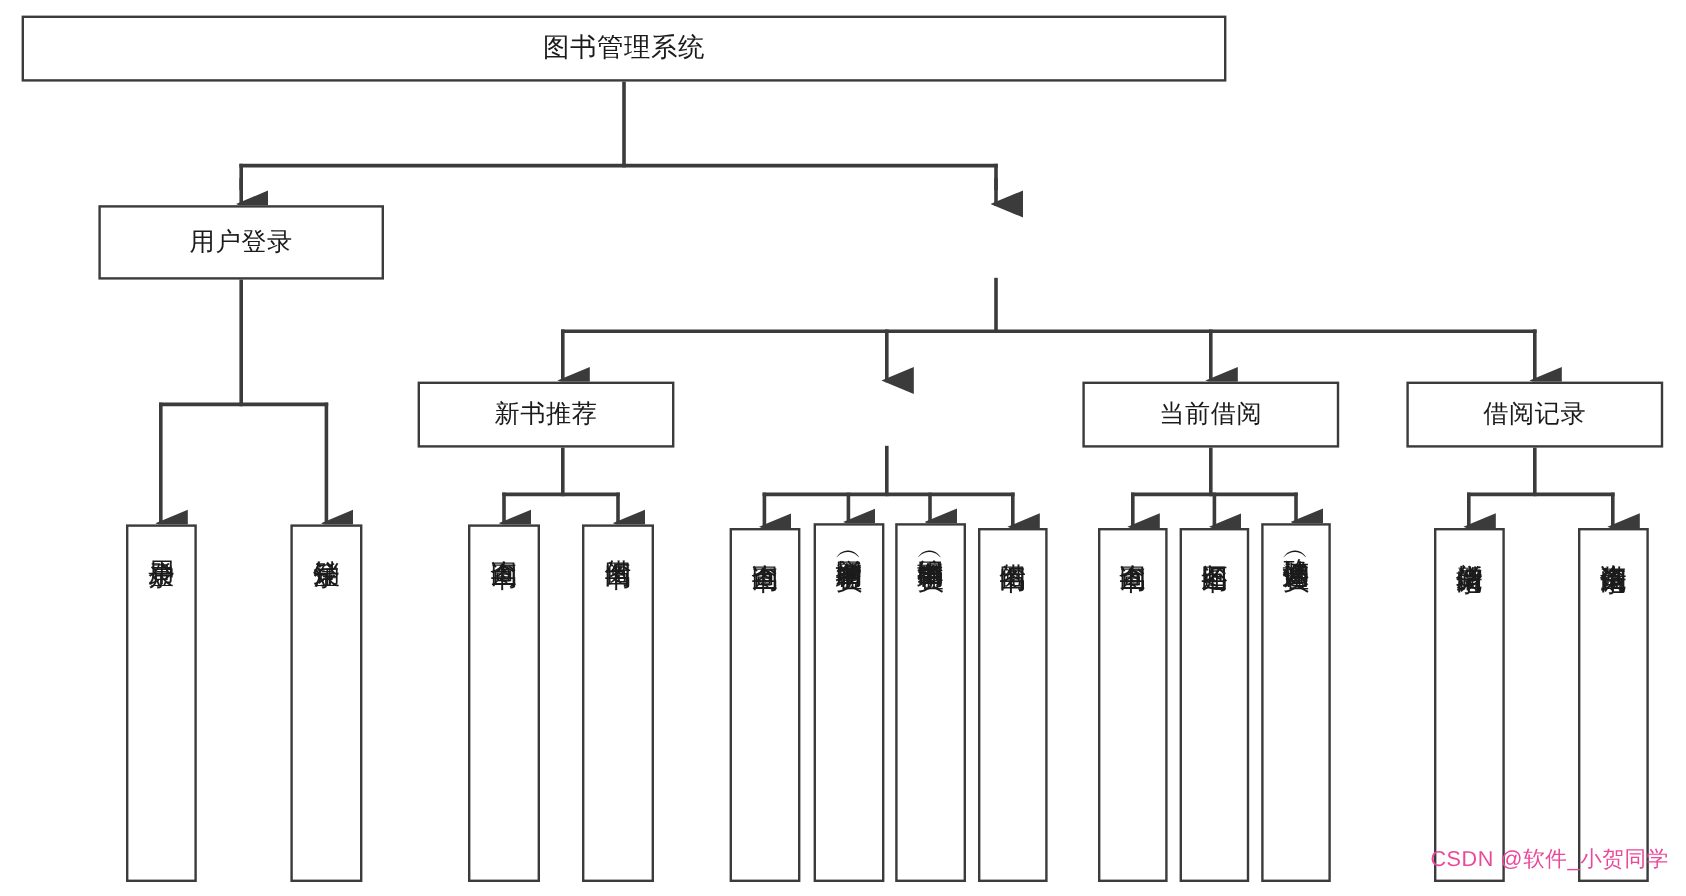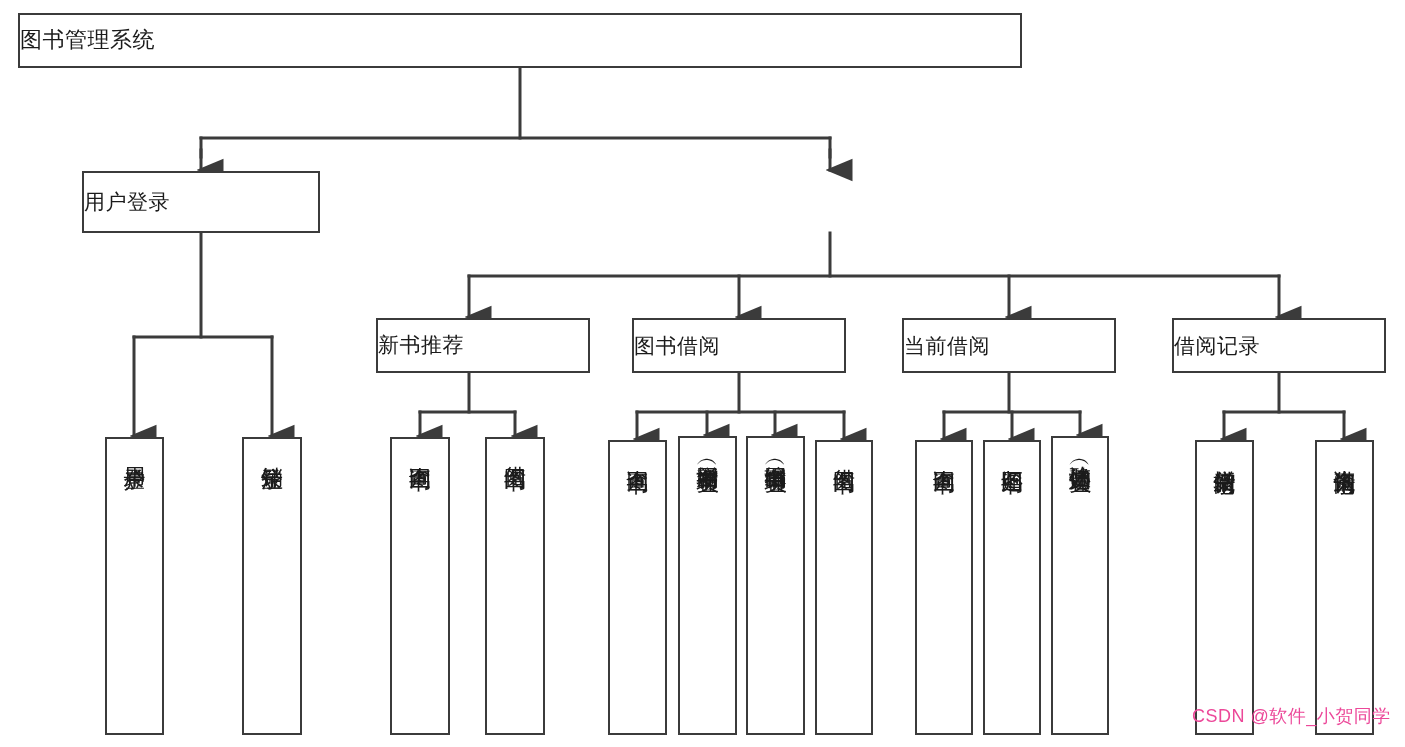--- a/index.html
+++ b/index.html
@@ -23,21 +23,21 @@
     height: 747px;
     pointer-events: none;
   }
   .node {
     position: absolute;
     box-sizing: border-box;
     background: #ffffff;
     border: 2.5px solid #3b3b3b;
     display: flex;
     align-items: center;
-    justify-content: flex-start;
+    justify-content: center;
     color: #1b1b1b;
   }
   .node.horiz .label {
     font-size: 21px;
     line-height: 1.2;
     letter-spacing: 0.5px;
     white-space: nowrap;
   }
   .node.vert {
     align-items: flex-start;
@@ -122,25 +122,22 @@
   </svg>
 
   <div class="node horiz root" style="left:18px; top:13px; width:1004px; height:55px;">
     <span class="label">图书管理系统</span>
   </div>
 
   <div class="node horiz" style="left:82px; top:171px; width:238px; height:62px;">
     <span class="label">用户登录</span>
   </div>
 
-  <div class="node horiz" style="left:376px; top:318px; width:214px; height:55px;font-family:Liberation Serif, serif;">
+  <div class="node horiz" style="left:348px; top:318px; width:214px; height:55px;">
     <span class="label">新书推荐</span>
-  </div>
-  <div class="node horiz" style="left:632px; top:318px; width:214px; height:55px;">
-    <span class="label">图书借阅</span>
   </div>
   <div class="node horiz" style="left:902px; top:318px; width:214px; height:55px;">
     <span class="label">当前借阅</span>
   </div>
   <div class="node horiz" style="left:1172px; top:318px; width:214px; height:55px;">
     <span class="label">借阅记录</span>
   </div>
 
   <div class="node vert" style="left:105px; top:437px; width:59px; height:298px;">
     <span class="label">用户登录</span>

